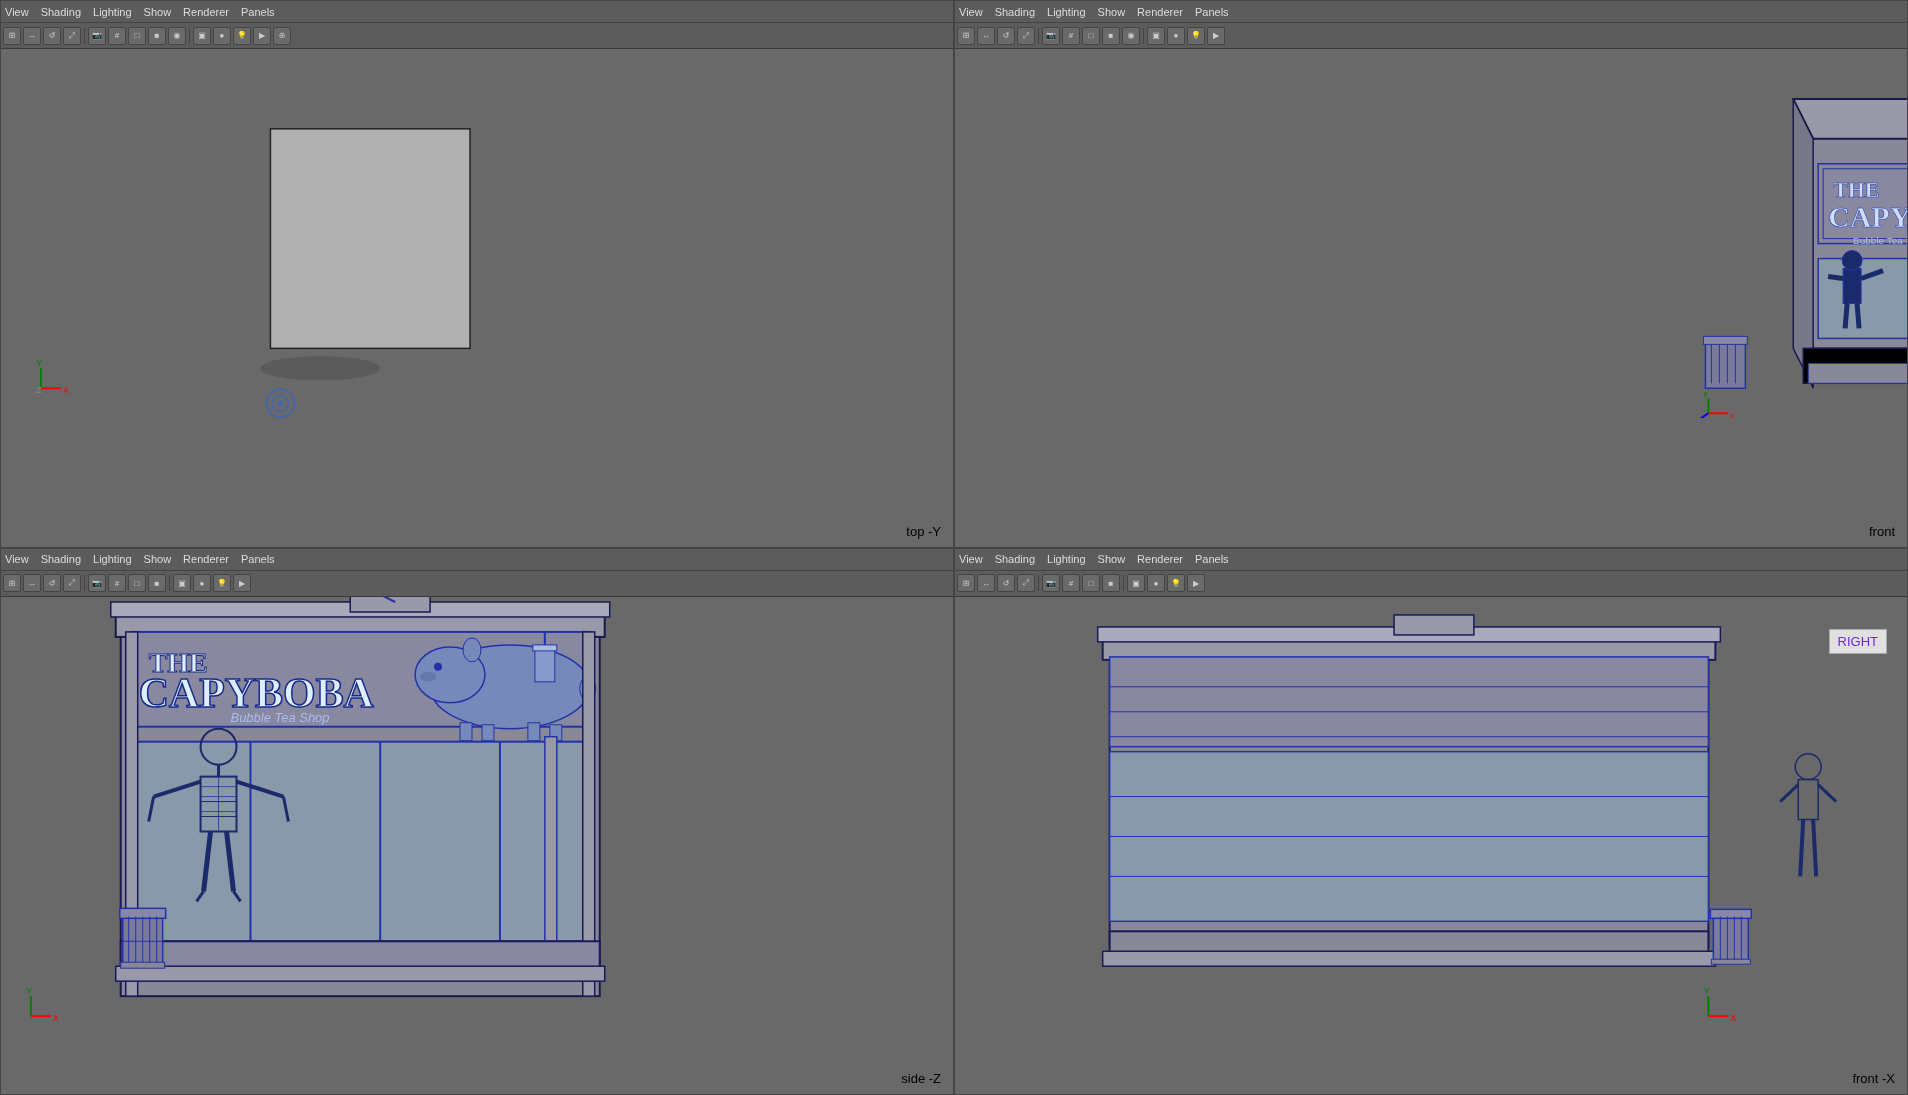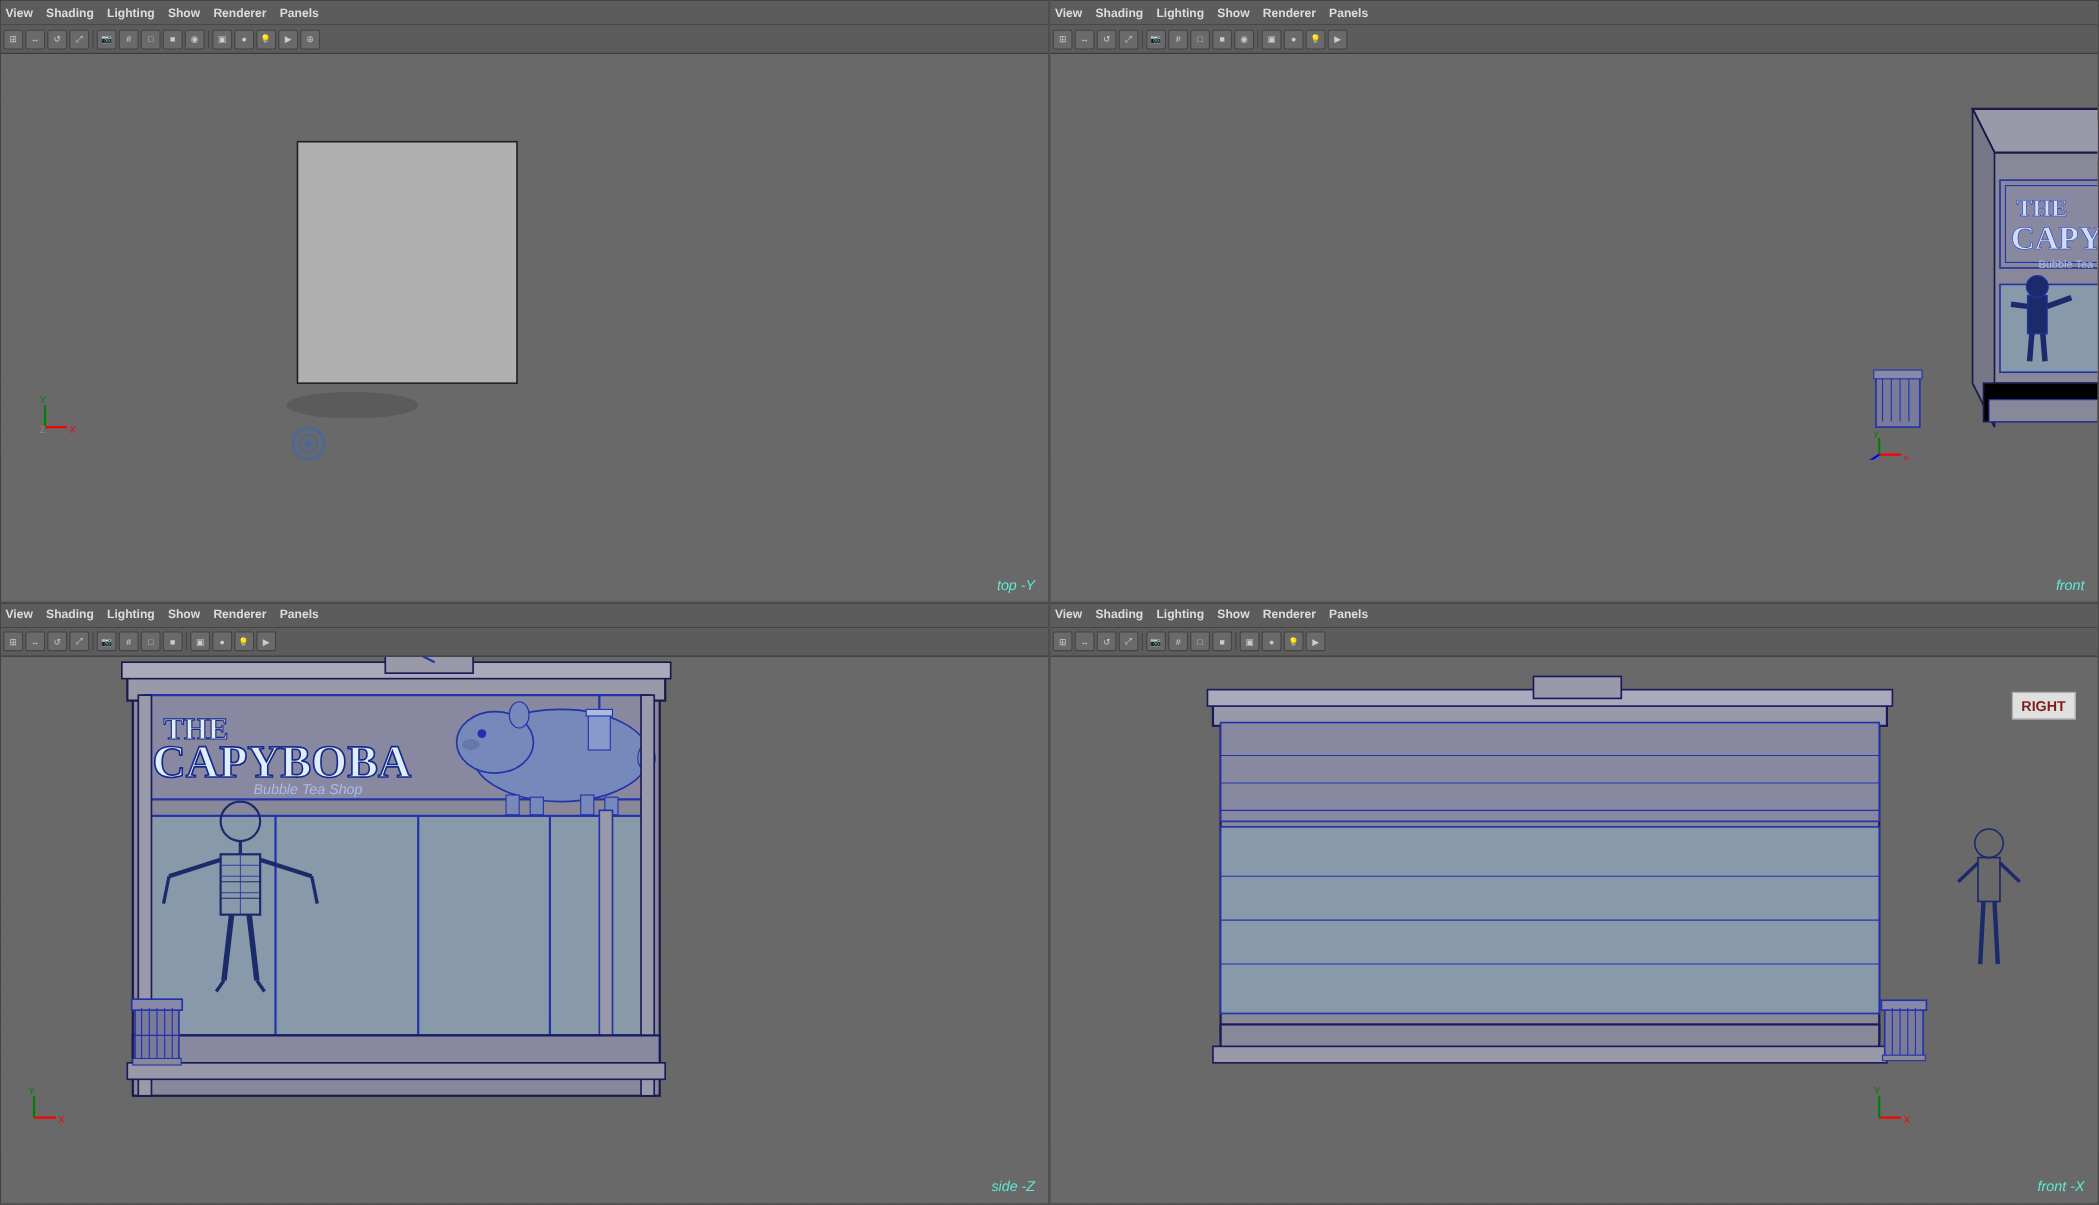--- a/index.html
+++ b/index.html
@@ -43,21 +43,20 @@
     .menu-bar {
       display: flex;
       align-items: center;
       height: 22px;
       background: #5c5c5c;
       border-bottom: 1px solid #444;
       padding: 0 4px;
       gap: 12px;
       z-index: 10;
       position: relative;
-      font-weight: bold;
     }
 
     .menu-bar span {
       font-size: 11px;
       color: #ddd;
       cursor: pointer;
     }
 
     .toolbar {
       display: flex;
@@ -94,24 +93,23 @@
       background: #444;
       margin: 0 1px;
       flex-shrink: 0;
     }
 
     .viewport-label {
       position: absolute;
       bottom: 8px;
       right: 12px;
       font-size: 13px;
-      color: #5eead4;
+      color: #000000;
       z-index: 5;
       pointer-events: none;
-      font-style: italic;
     }
 
     
     .viewport-svg {
       position: absolute;
       top: 48px;
       left: 0;
       right: 0;
       bottom: 0;
       z-index: 2;
@@ -121,23 +119,23 @@
     .vp-top-right .viewport-svg { top: 48px; }
     .vp-bottom-left .viewport-svg { top: 48px; }
     .vp-bottom-right .viewport-svg { top: 48px; }
 
     
     .right-badge {
       position: absolute;
       top: 80px;
       right: 20px;
       background: #e0e0e0;
-      color: #7f1d1d;
+      color: #6d28d9;
       font-size: 13px;
-      font-weight: bold;
+      font-weight: normal;
       padding: 4px 8px;
       z-index: 10;
       border: 1px solid #aaa;
     }
   </style>
 </head>
 <body>
 
 <div class="viewport-grid">
 

